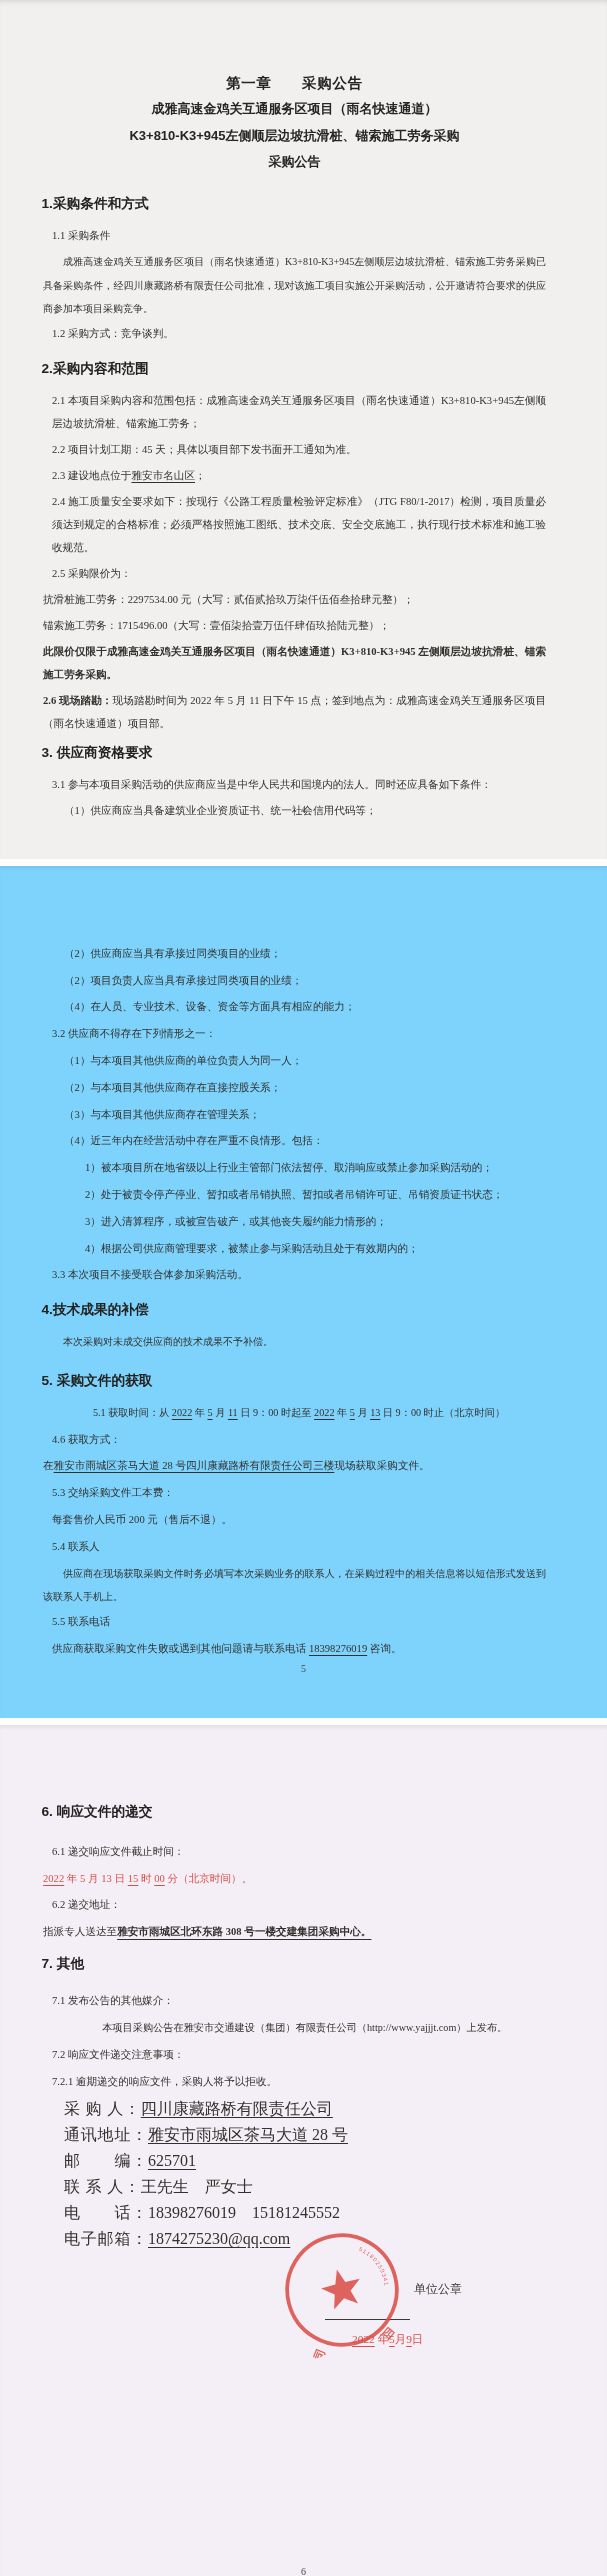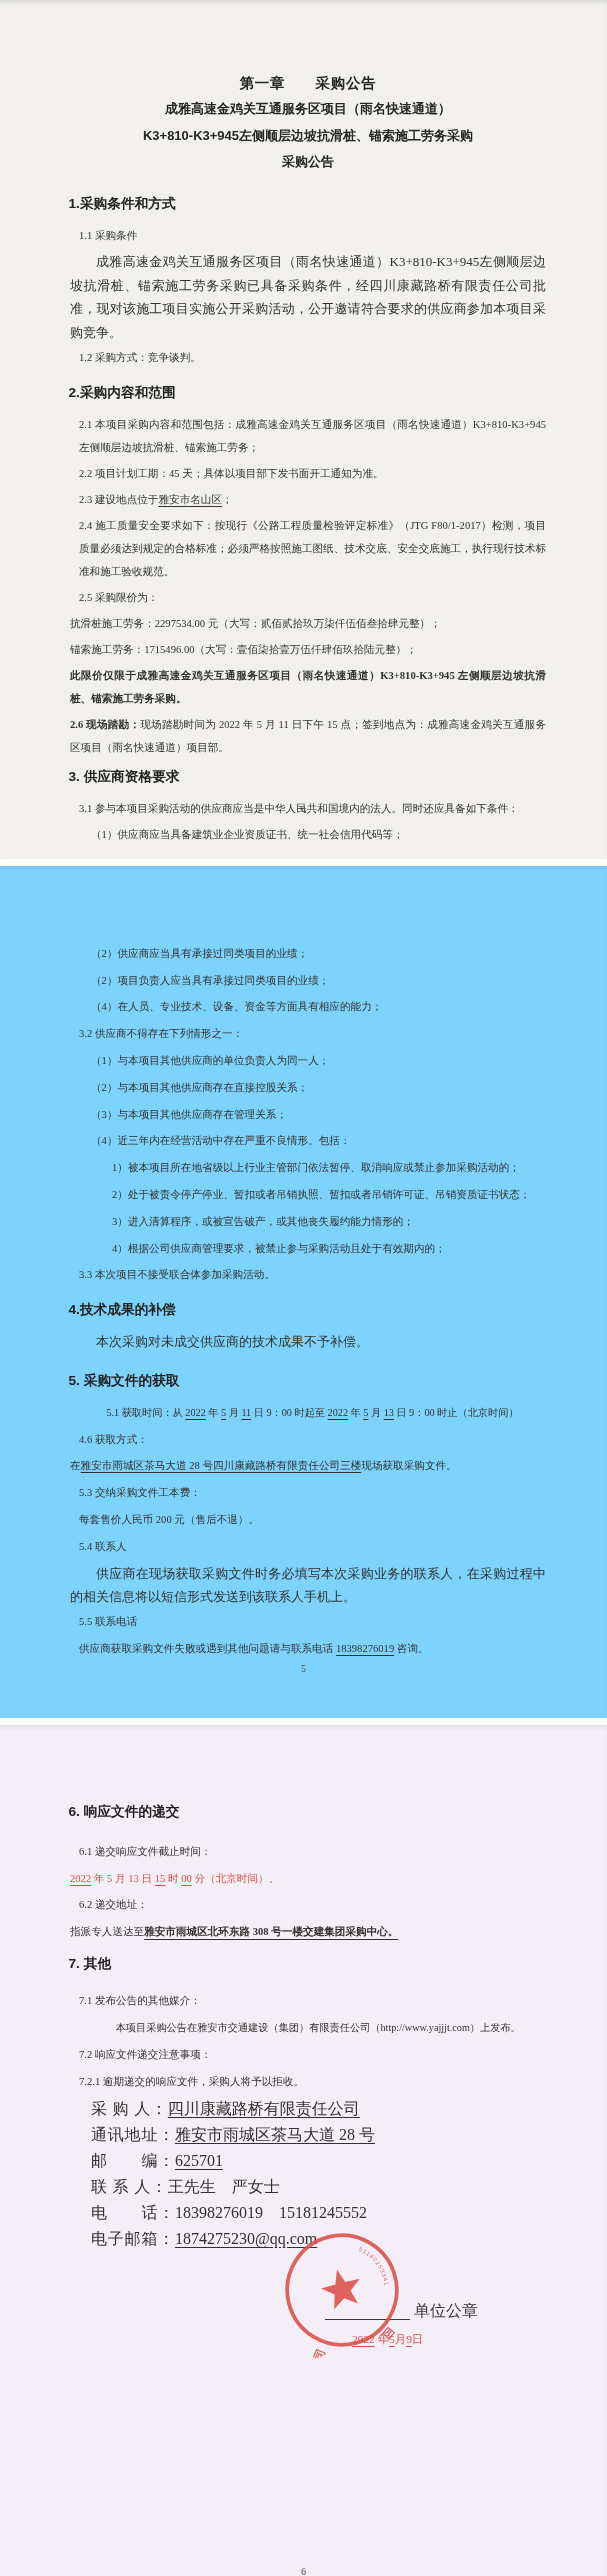--- a/index.html
+++ b/index.html
@@ -6,21 +6,21 @@
   body {
     width:607px;
     font-family:"Liberation Serif","DejaVu Serif",serif;
     color:#32312e;
     -webkit-font-smoothing:antialiased;
   }
   .page {
     position:relative;
     width:607px;
     box-sizing:border-box;
-    padding-left:70px;
+    padding-left:43px;
     padding-right:61px;
     overflow:hidden;
   }
   .page-1 { height:859px; background:#f1f0ee; padding-top:70px; box-shadow:inset 0 4.6px 6px -4.6px rgba(0,0,0,.18); }
   .page-2 { height:852px; background:#7dd3fc; box-shadow:inset 0 4.6px 6px -4.6px rgba(0,0,0,.14); padding-top:76px; }
   .page-3 { height:896px; background:#f4eff6; box-shadow:inset 0 4.6px 6px -4.6px rgba(0,0,0,.14); padding-top:71px; }
   .page-gap { height:6.8px; background:#fdfdfc; }
 
   .tc { text-align:center; }
   .doc-title {
@@ -31,42 +31,42 @@
     font-family:"Liberation Sans","DejaVu Sans",sans-serif;
     font-weight:bold; font-size:13px; line-height:26.6px; color:#262523;
   }
   .hsec {
     font-family:"Liberation Sans","DejaVu Sans",sans-serif;
     font-weight:bold; font-size:13.7px; color:#232220; line-height:23px;
     margin-top:12px; margin-bottom:9px; margin-left:-1.5px;
   }
   .ln  { font-size:10.6px; line-height:23px; margin-bottom:3px; }
   .ln2 { font-size:10.6px; line-height:23px; margin-bottom:3.8px; }
-  .para { font-size:13px; line-height:23.5px; text-indent:2em; text-align:justify; margin-bottom:1.5px; }
+  .para { font-size:10px; line-height:23.5px; text-indent:2em; text-align:justify; margin-bottom:1.5px; }
   .ind1 { padding-left:9px; }
   .ind2 { padding-left:21px; }
   .ind3 { padding-left:42px; }
   .semib { font-weight:600; }
   .u { text-decoration:underline; text-underline-offset:3px; }
   .u-heavy { text-decoration:underline; text-underline-offset:3.8px; font-weight:bold; }
   .red { color:#d8504a; }
   .nowrap { white-space:nowrap; font-size:10.2px;text-align:center; }
   .footer-no {
     position:absolute; bottom:44px; left:0; width:100%;
     text-align:center; font-size:10px; color:#4a4946;
   }
   .contact-row { font-size:16px; line-height:23px; margin-bottom:3px; padding-left:21px; }
   .contact-row .lbl { letter-spacing:0.8px; }
 
   
   .seal-wrap { position:absolute; top:505px; left:282px; width:120px; height:120px; transform:rotate(-14deg); opacity:.88; z-index:3; }
   .seal-company-text { font-family:"Liberation Sans","DejaVu Sans",sans-serif; font-weight:bold; font-size:15px; letter-spacing:6.5px; }
   .seal-serial-text { font-family:"Liberation Sans","DejaVu Sans",sans-serif; font-size:7.5px; letter-spacing:1.6px; }
   .sig-line { position:absolute; top:594px; left:325px; width:85px; border-bottom:1.1px solid #3a3936; z-index:2; }
-  .seal-caption { position:absolute; top:576px; left:414px; font-size:16px; color:#3a3936; z-index:2; }
+  .seal-caption { position:absolute; top:556px; left:414px; font-size:12px; color:#3a3936; z-index:2; }
   .issue-date { position:absolute; top:606px; left:352px; font-size:11.4px; line-height:16.7px; z-index:4; }
 </style>
 </head>
 <body>
 
 <div class="page page-1">
   <div class="tc doc-title">第一章　　采购公告</div>
   <div class="tc sub-title">成雅高速金鸡关互通服务区项目（雨名快速通道）</div>
   <div class="tc sub-title">K3+810-K3+945左侧顺层边坡抗滑桩、锚索施工劳务采购</div>
   <div class="tc sub-title">采购公告</div>

